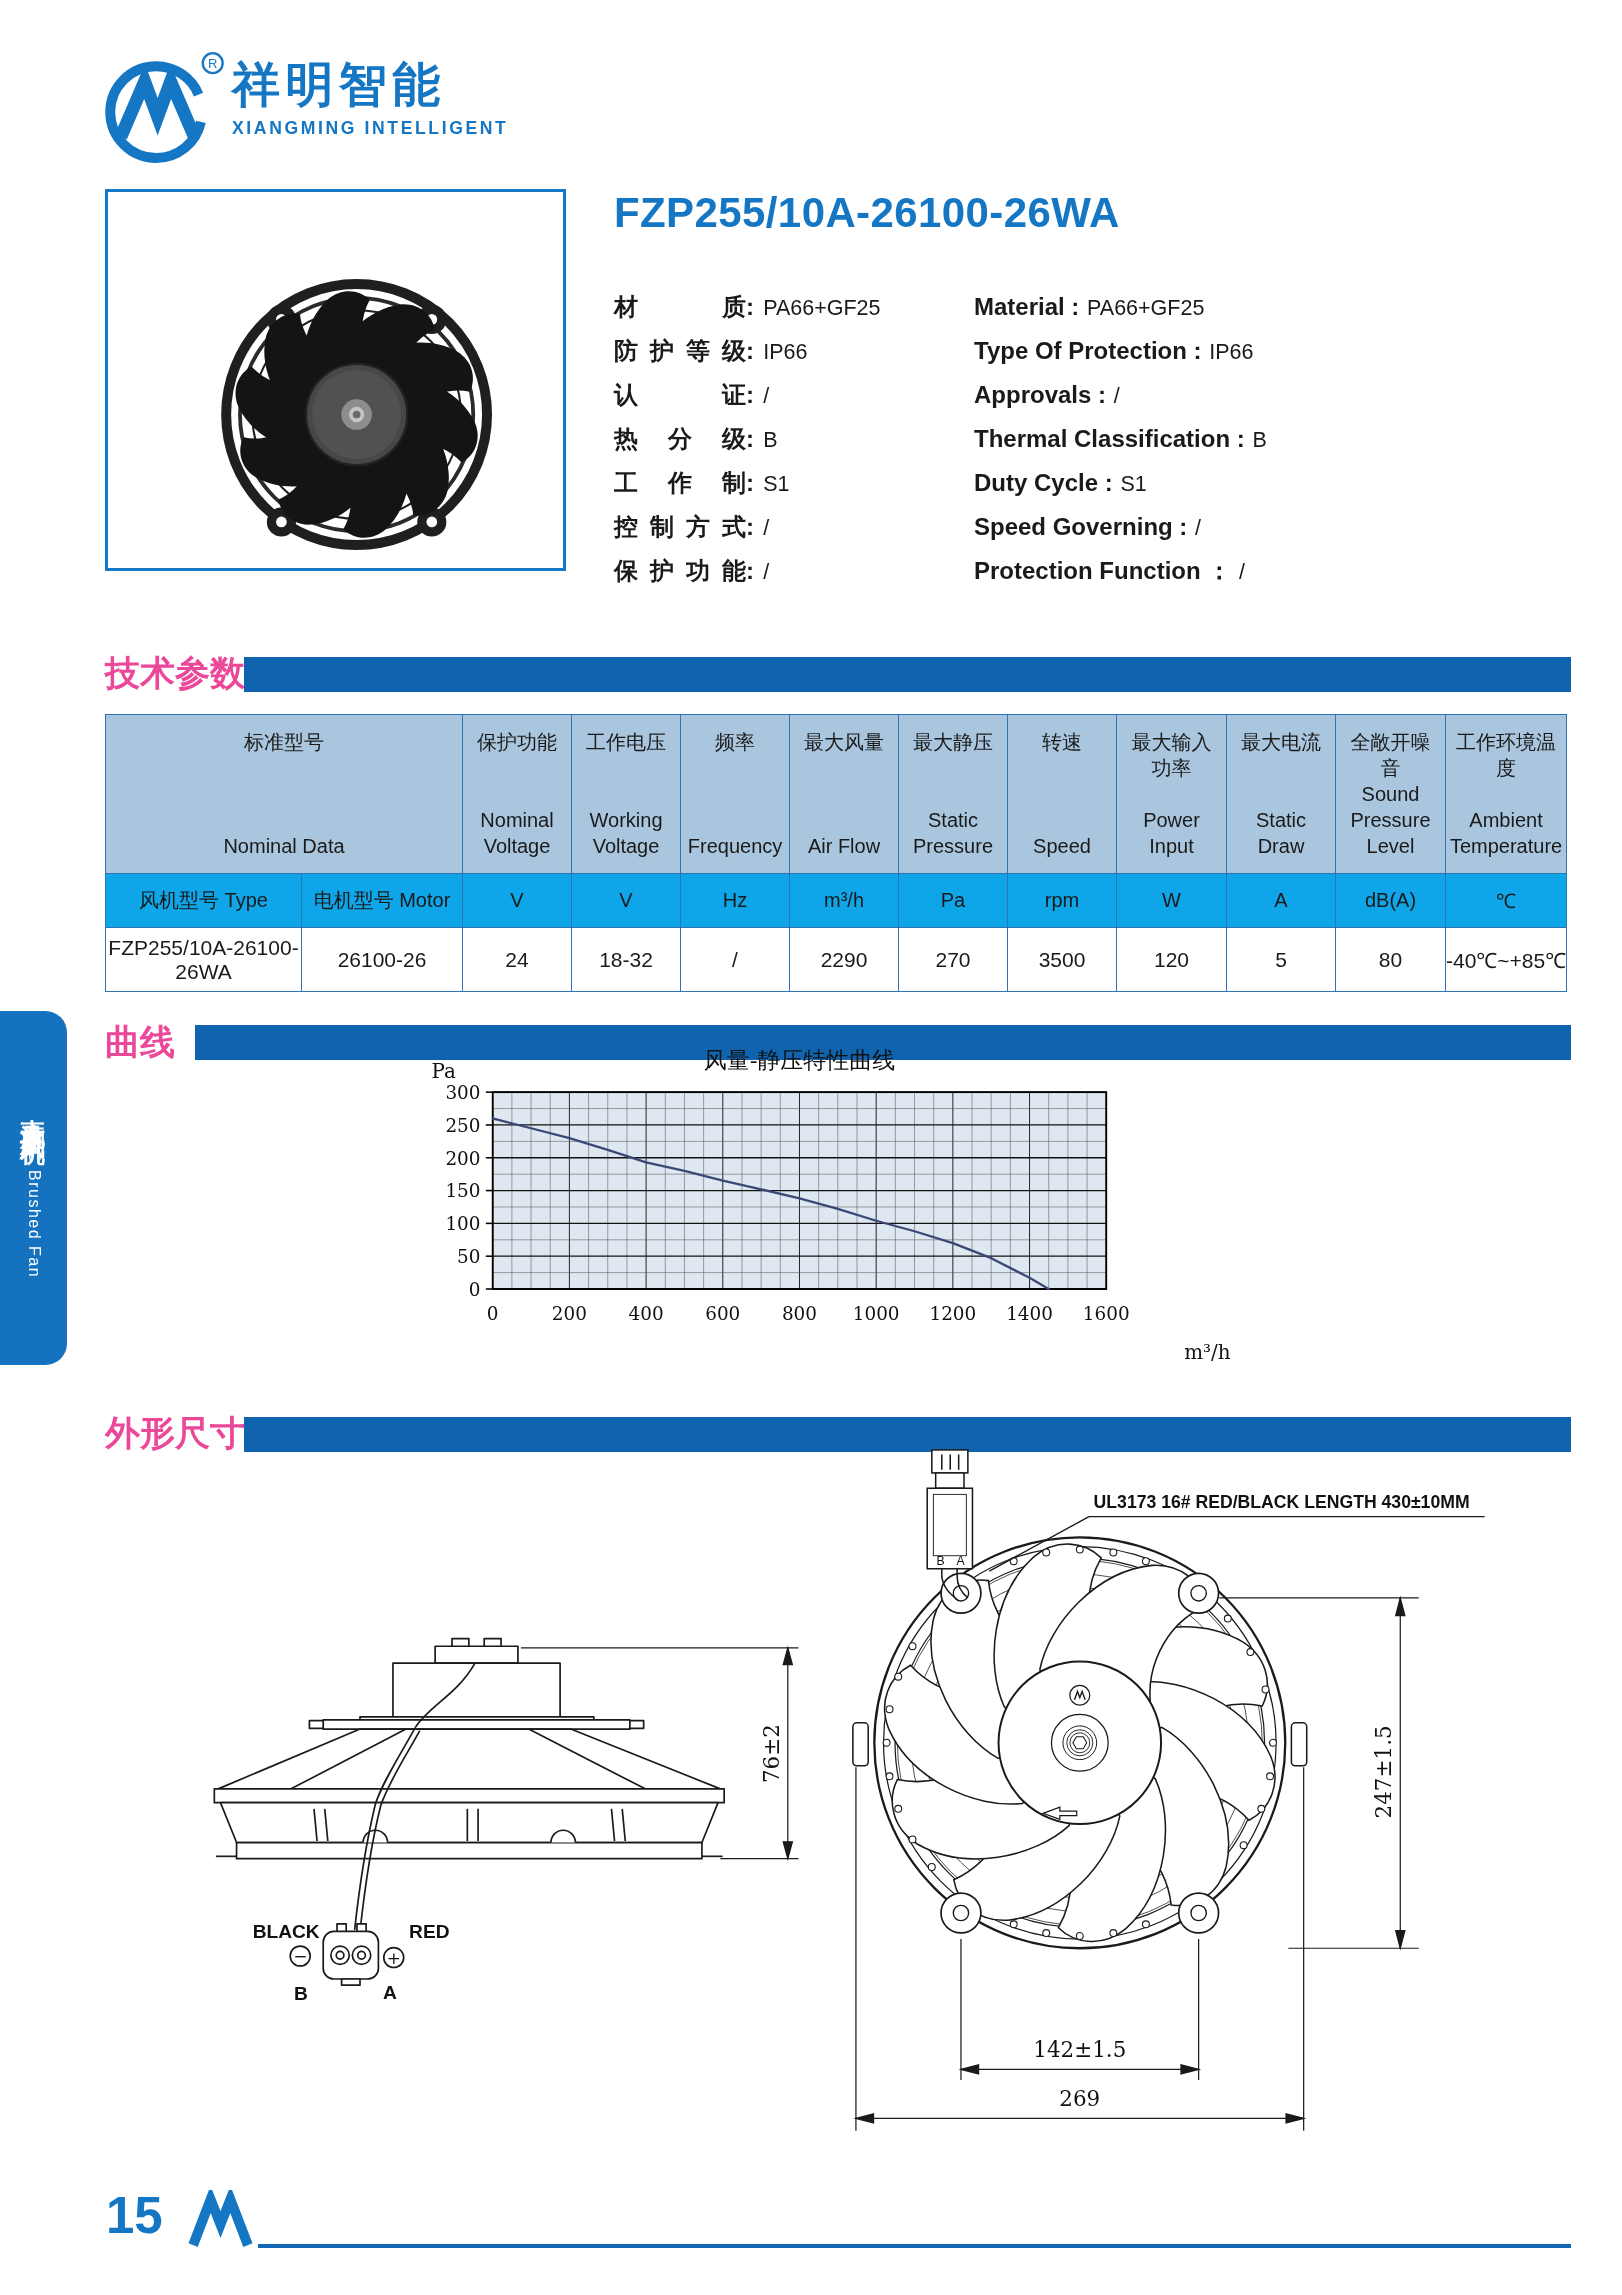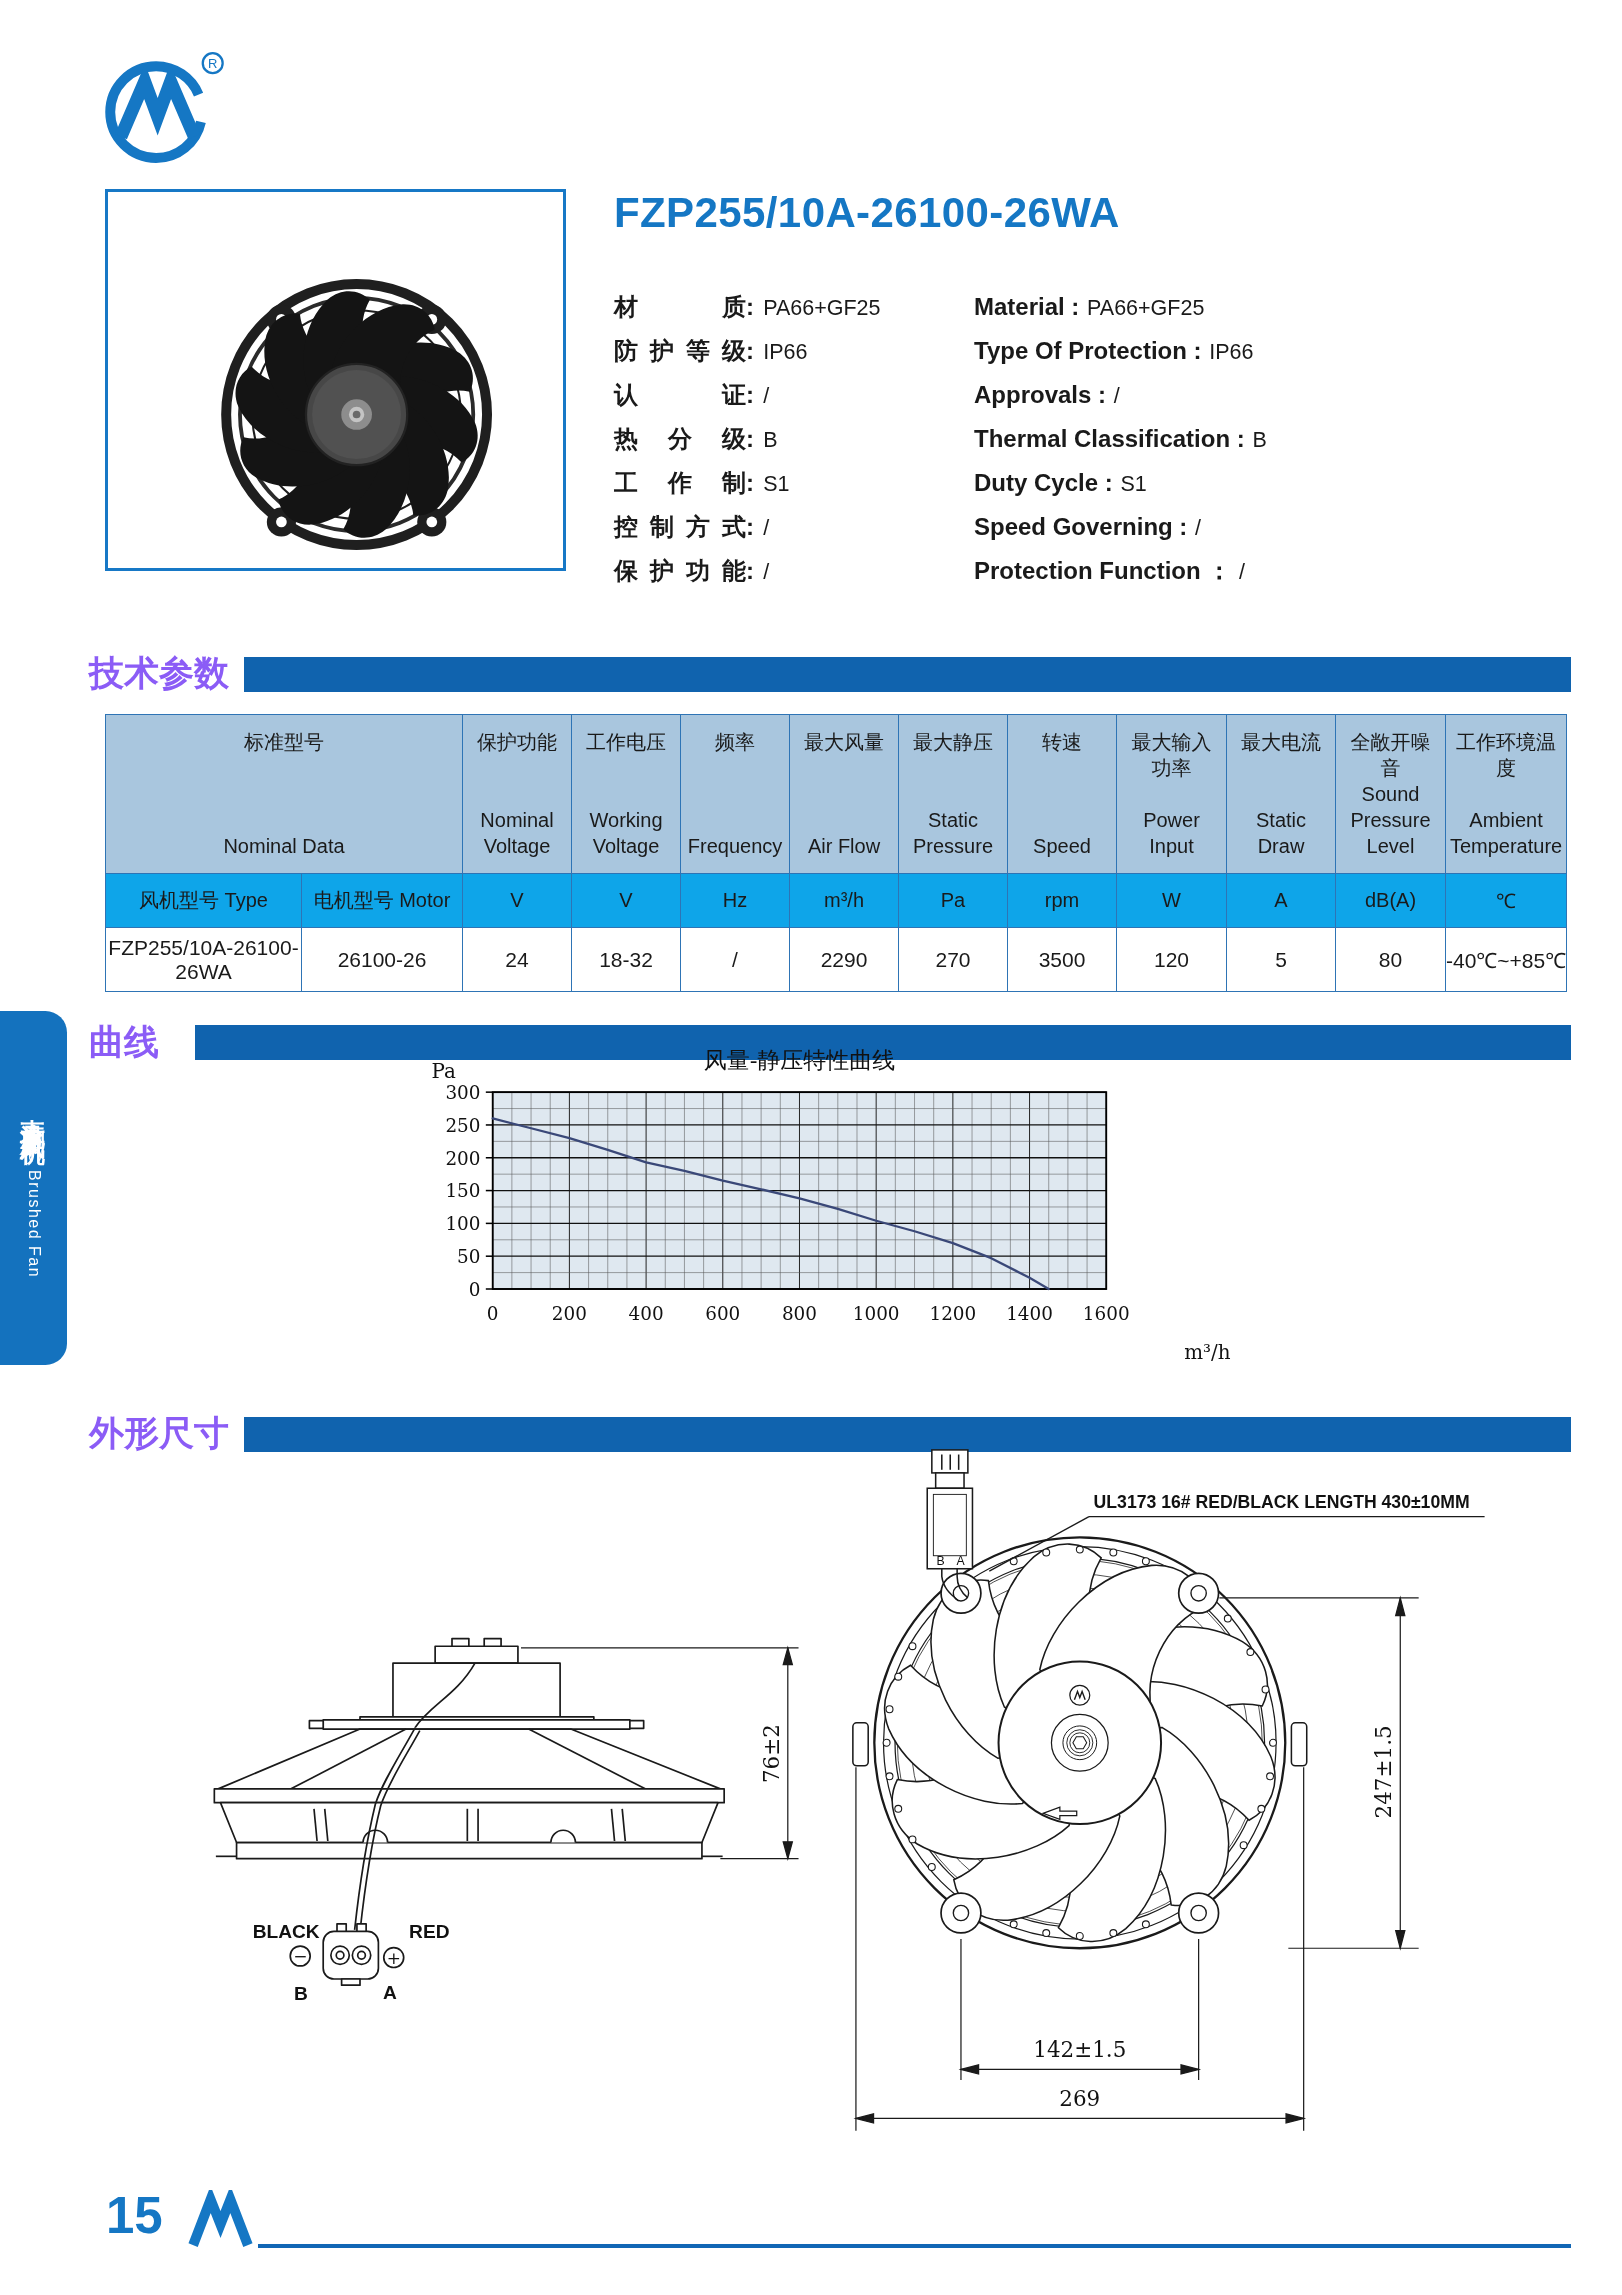--- a/index.html
+++ b/index.html
@@ -23,21 +23,21 @@
   .model-title{position:absolute;left:614px;top:189px;font-size:42px;font-weight:800;color:var(--accent);letter-spacing:0.4px;}
   .specs{position:absolute;left:614px;top:285px;width:982px;}
   .spec-row{height:44px;display:flex;align-items:center;}
   .spec-cn{width:360px;font-size:21.5px;display:flex;align-items:baseline;}
   .cnlbl{display:inline-block;width:132px;font-weight:700;font-size:24px;text-align:justify;text-align-last:justify;}
   .cncolon{font-weight:700;font-size:24px;margin-right:9.2px;}
   .spec-en{font-size:21.5px;}
   .spec-en b{font-size:24px;margin-right:7.7px;text-align:right;}
 
   
-  .sec-title{position:absolute;left:89px;font-size:35px;font-weight:700;color:#8b5cf6;}
+  .sec-title{position:absolute;left:105px;font-size:35px;font-weight:700;color:#ec4899;}
   .sec-bar{position:absolute;height:35px;background:var(--section_bar);}
 
   
   .ptable{position:absolute;left:105px;top:714px;width:1461px;border-collapse:collapse;table-layout:fixed;}
   .ptable td{border:1.5px solid var(--table_border);text-align:center;vertical-align:middle;font-size:20px;}
   .ptable tr.thead td{background:var(--table_header_bg);height:146px;padding:14px 8px;}
   .hcell{display:flex;flex-direction:column;justify-content:space-between;height:100%;align-items:center;}
   .hcell div{line-height:26px;}
   .ptable tr.tunit td{height:54px;font-size:20px;background:#0ea5e9;}
   .ptable tr.tdata td{height:64px;font-size:21px;background:#fff;}
@@ -72,20 +72,24 @@
 <body>
 
 <div id="page">
 
   <svg class="logo-icon" width="130" height="123" viewBox="0 0 170 160">
     <circle cx="76" cy="86" r="60" fill="none" stroke="#1577C4" stroke-width="13" stroke-dasharray="340 37" stroke-dashoffset="364"></circle>
     <path d="M 30,118 L 61,46 L 78,92 L 95,46 L 126,118" fill="none" stroke="#1577C4" stroke-width="17" stroke-linejoin="miter"></path>
     <circle cx="150" cy="22" r="13" fill="none" stroke="#1577C4" stroke-width="3"></circle>
     <text x="150" y="29" text-anchor="middle" font-size="17" fill="#1577C4" font-family="Liberation Sans, sans-serif">R</text>
   </svg>
+  <div class="logo-text">
+    <div class="logo-cn">祥明智能</div>
+    <div class="logo-en">XIANGMING INTELLIGENT</div>
+  </div>
 
   <div class="photo-box">
     <svg width="455" height="376" viewBox="0 0 593 490">
       <g transform="translate(324,290)">
         <circle r="170" fill="none" stroke="#1f1f1f" stroke-width="13"></circle>
         <circle r="152" fill="none" stroke="#2b2b2b" stroke-width="5"></circle>
         <g>
           <g transform="translate(-98,-124)">
               <circle r="19" fill="#1f1f1f"></circle>
               <circle r="7" fill="#fff"></circle>

